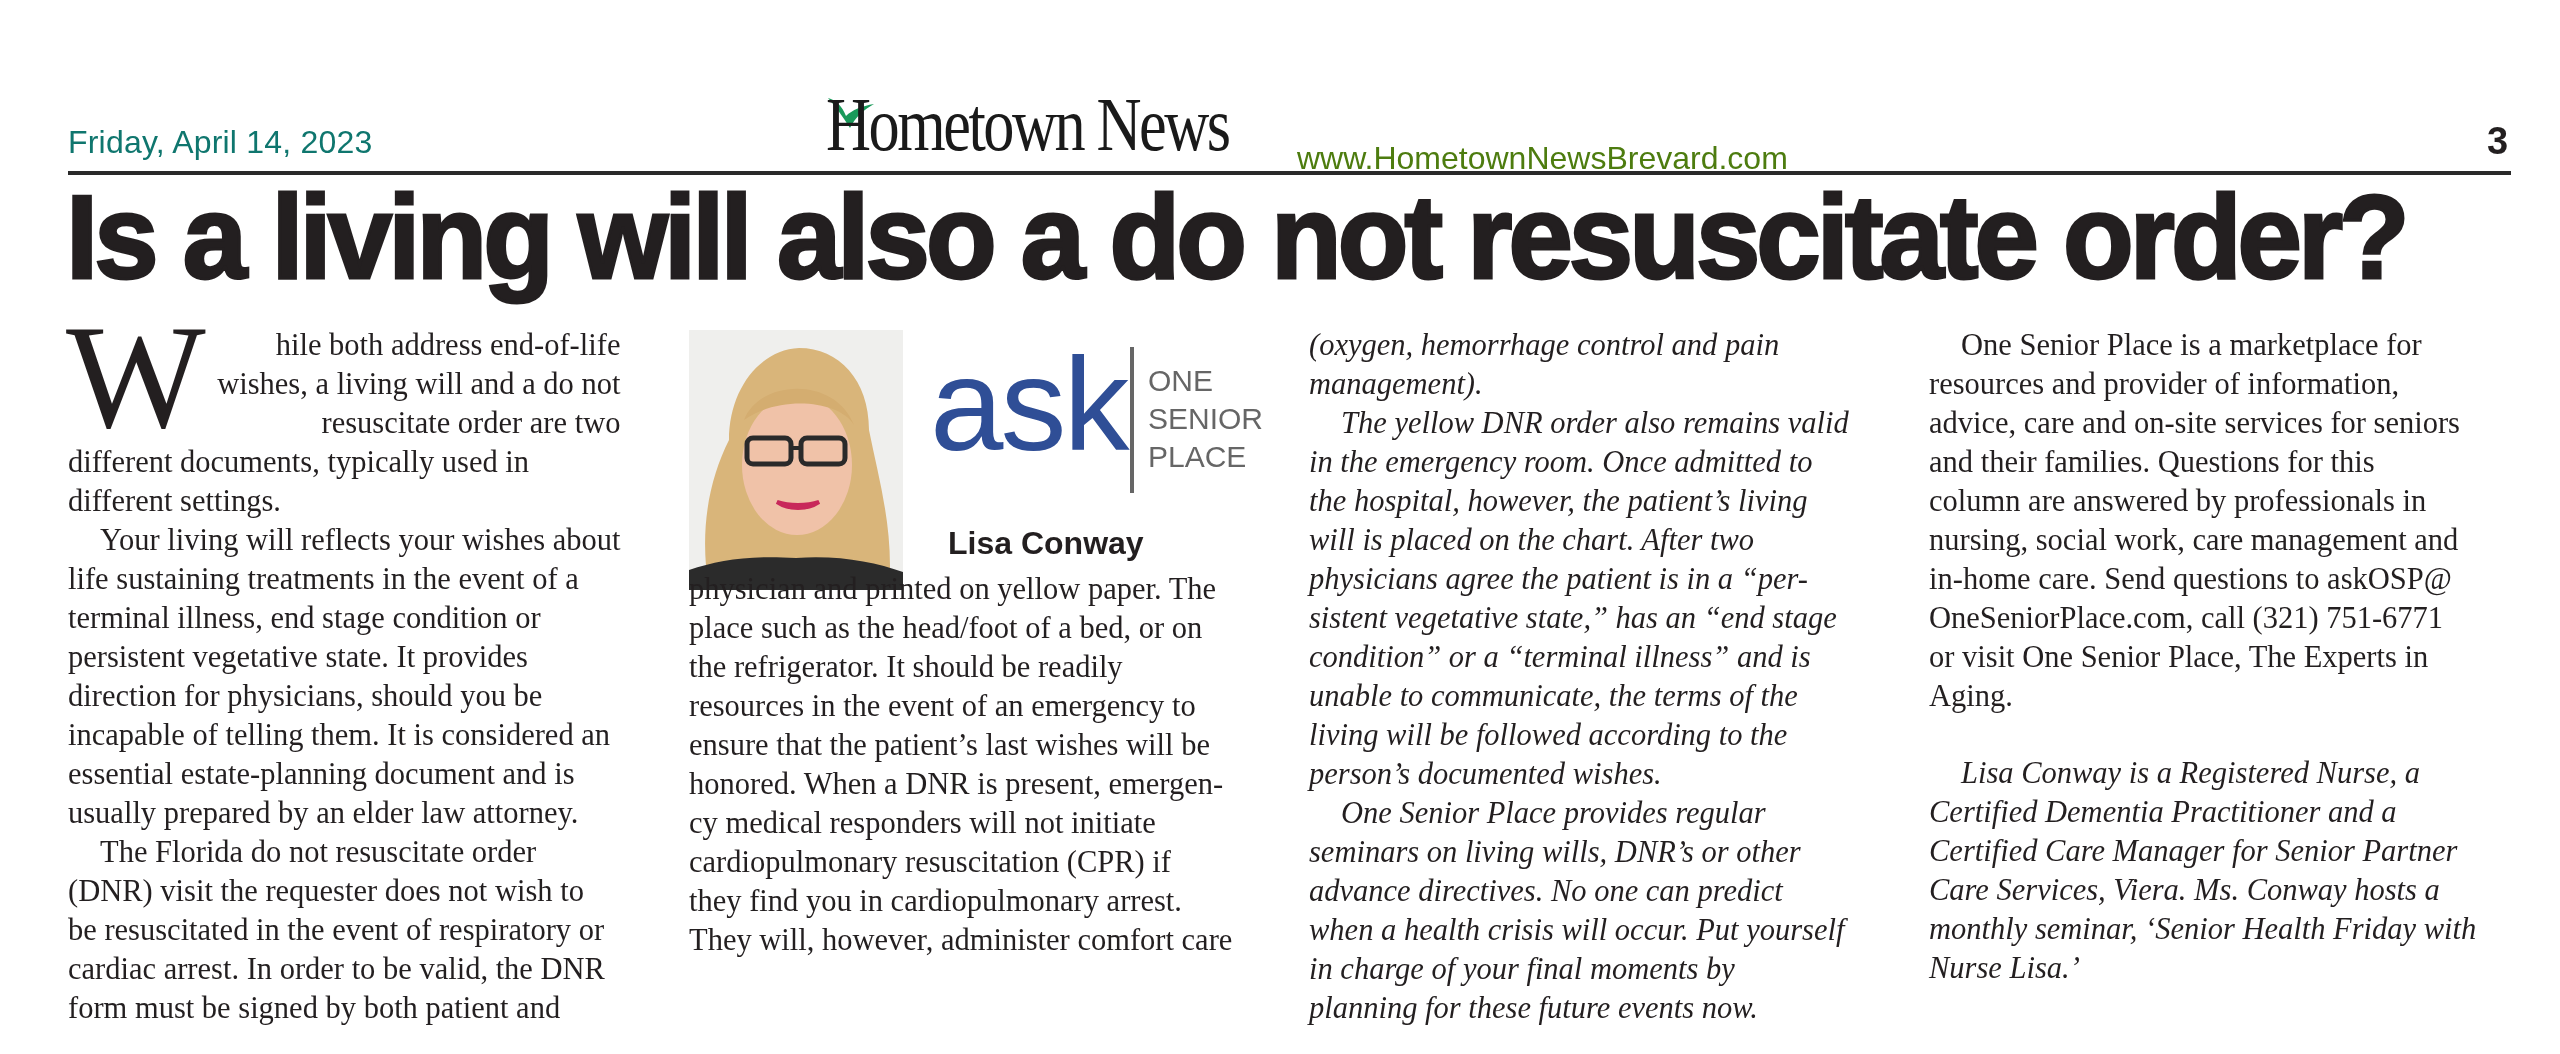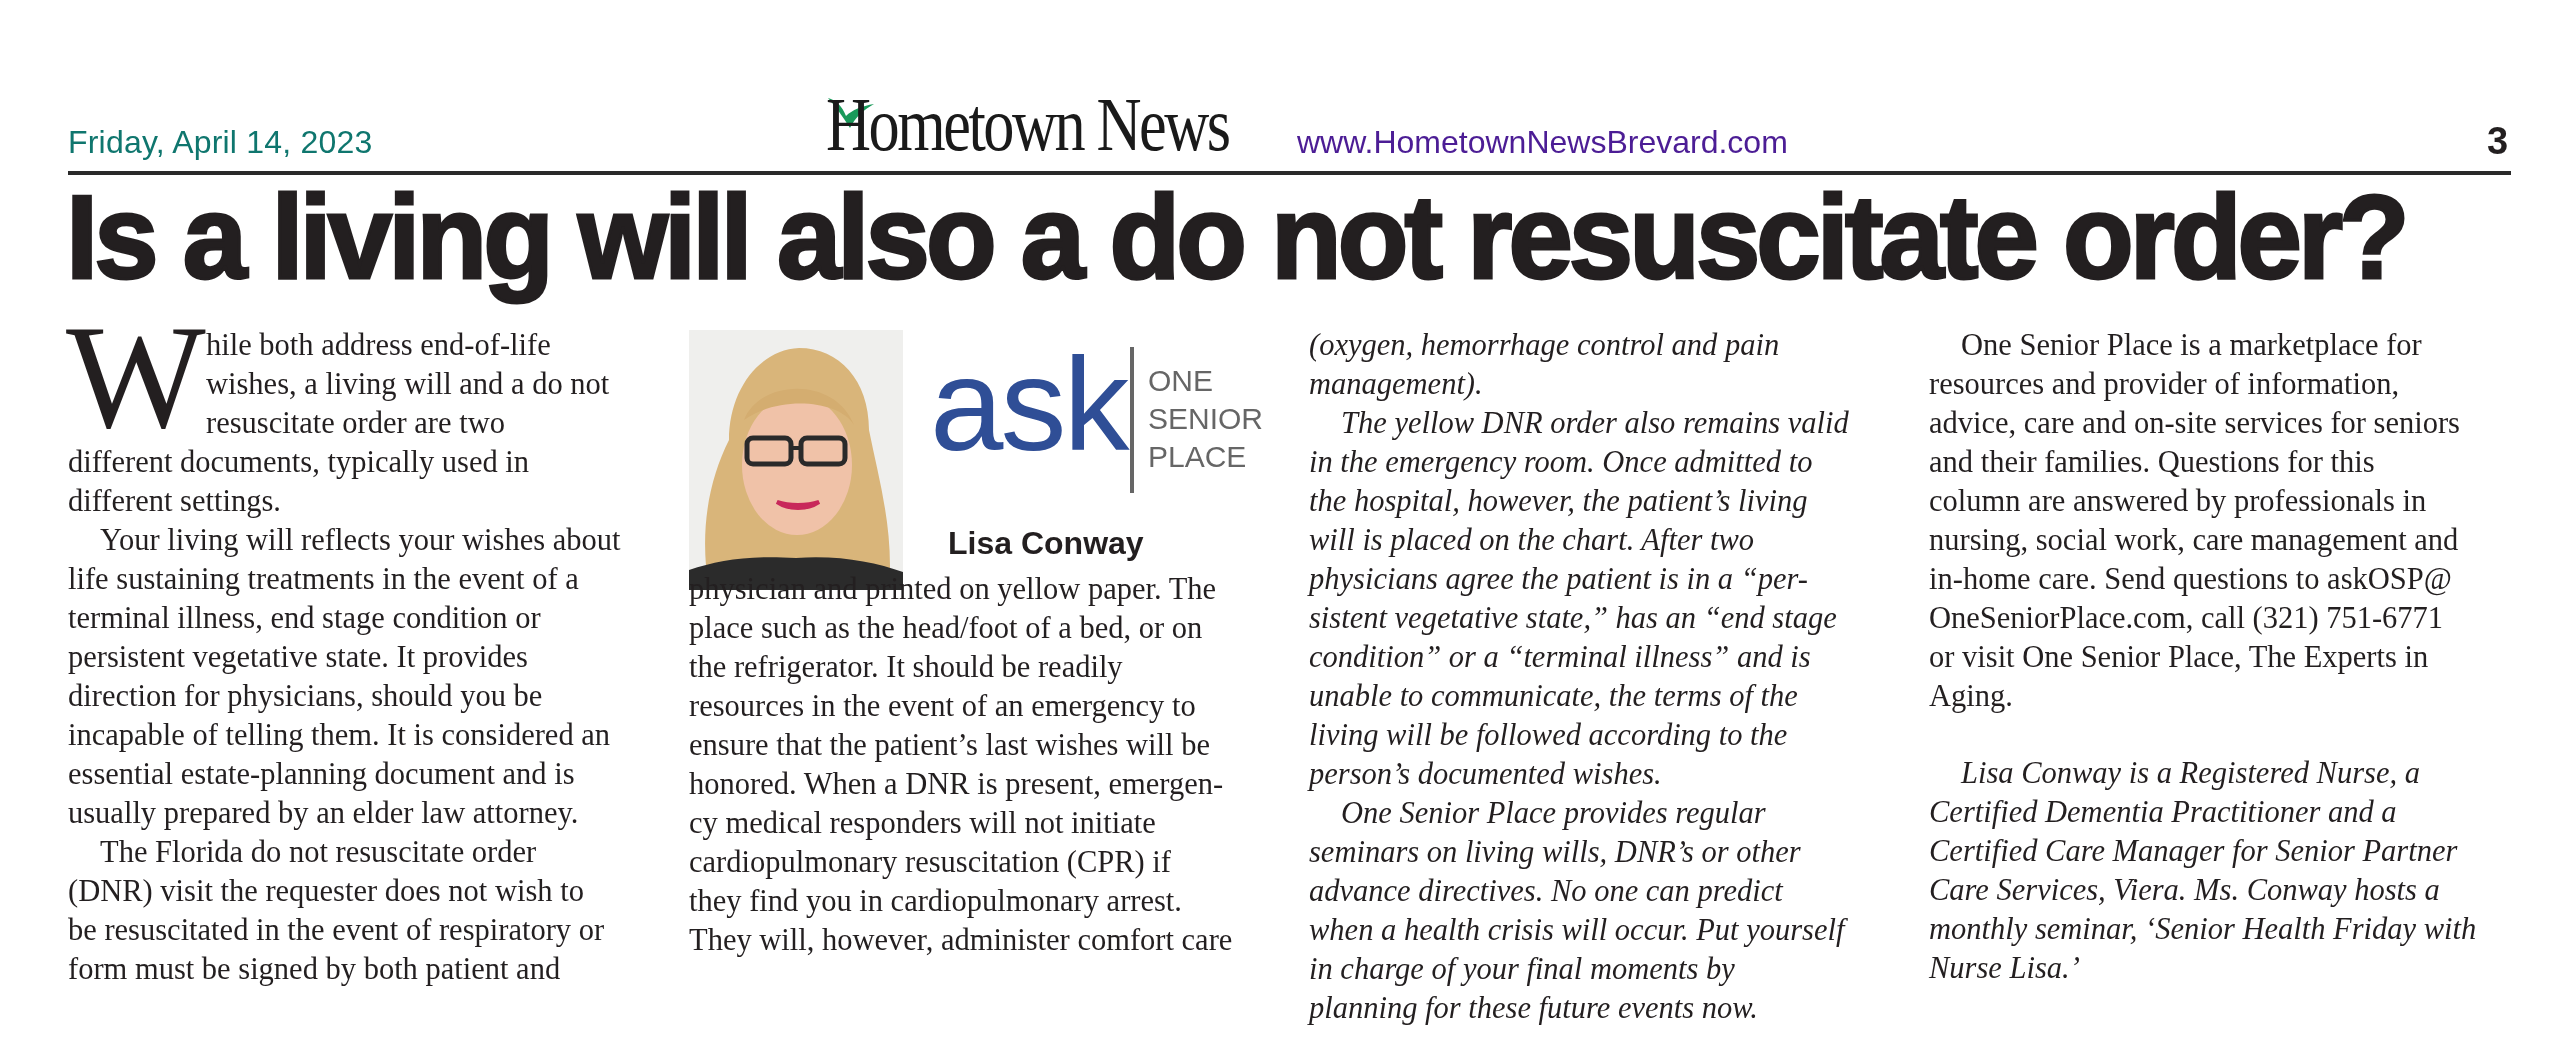--- a/index.html
+++ b/index.html
@@ -2,39 +2,39 @@
 <html><head>
 <meta charset="utf-8">
 <style>
   html, body { margin: 0; padding: 0; background: #ffffff; }
   body { width: 2560px; height: 1054px; position: relative; overflow: hidden; color: #231f20; }
   .abs { position: absolute; }
   .sans { font-family: "Liberation Sans", "DejaVu Sans", sans-serif; }
   .serif { font-family: "Liberation Serif", "DejaVu Serif", serif; }
 
   .date { left: 68px; top: 124px; font-size: 32px; letter-spacing: 0.2px; color: #0f766e; }
-  .url  { left: 1297px; top: 124px; font-size: 32px; color: #4c1d95; }
+  .url  { left: 1297px; top: 140px; font-size: 32px; color: #4d7c0f; }
   .pagenum { left: 2487px; top: 120px; font-size: 38px; font-weight: bold; color: #231f20; }
   .masthead { left: 826px; top: 84px; height: 80px; width: 420px; }
   .masthead-text { position: absolute; left: 0; top: 0; font-size: 76px; line-height: 80px; letter-spacing: -3px; transform: scaleX(0.82); transform-origin: left top; color: #1a1a1a; white-space: nowrap; }
   .bird { position: absolute; left: 2px; top: 10px; width: 46px; height: 36px; }
   .rule { left: 68px; top: 171px; width: 2443px; height: 4px; background: #2a2a2a; }
 
   .headline { left: 66px; top: 178px; font-size: 118px; line-height: 118px; font-weight: 900; letter-spacing: -4px; transform: scaleX(0.98); transform-origin: left top; white-space: nowrap; color: #231f20; -webkit-text-stroke: 3px #231f20; }
 
   .col { position: absolute; font-size: 30.5px; line-height: 39px; white-space: nowrap; color: #231f20; }
   .col .ln { display: block; height: 39px; }
   .col .ind { padding-left: 32px; }
   .col1 { left: 68px; top: 326px; }
   .col2 { left: 689px; top: 570px; }
   .col3 { left: 1309px; top: 326px; font-style: italic; }
   .col4 { left: 1929px; top: 326px; }
   .col4b { left: 1929px; top: 754px; font-style: italic; }
   .dropcap { position: absolute; left: 66px; top: 312px; font-size: 148px; line-height: 130px; color: #231f20; }
-  .col1 .dc { padding-left: 138px; }
+  .col1 .dc { padding-left: 138px; text-align: right; }
 
   .photo { left: 689px; top: 330px; width: 214px; height: 260px; overflow: hidden; background: #eeeeec; }
   .logo-ask { left: 930px; top: 340px; font-size: 132px; line-height: 130px; color: #2f4e96; letter-spacing: -3px; }
   .logo-divider { left: 1130px; top: 347px; width: 4px; height: 146px; background: #666666; }
   .logo-osp { left: 1148px; top: 362px; font-size: 30px; line-height: 38px; color: #666666; }
   .author-name { left: 948px; top: 525px; font-size: 32px; font-weight: bold; color: #231f20; }
 </style>
 </head>
 <body>
 
@@ -64,20 +64,21 @@
   <span class="ln">life sustaining treatments in the event of a</span>
   <span class="ln">terminal illness, end stage condition or</span>
   <span class="ln">persistent vegetative state. It provides</span>
   <span class="ln">direction for physicians, should you be</span>
   <span class="ln">incapable of telling them. It is considered an</span>
   <span class="ln">essential estate-planning document and is</span>
   <span class="ln">usually prepared by an elder law attorney.</span>
   <span class="ln ind">The Florida do not resuscitate order</span>
   <span class="ln">(DNR) visit the requester does not wish to</span>
   <span class="ln">be resuscitated in the event of respiratory or</span>
+  <span class="ln">cardiac arrest. In order to be valid, the DNR</span>
   <span class="ln">form must be signed by both patient and</span>
 </div>
 
 <div class="abs photo">
   <svg width="214" height="260" viewBox="0 0 214 260">
     <rect width="214" height="260" fill="#efefed"></rect>
     <path d="M20 260 C10 200 20 150 40 110 C40 60 70 20 110 18 C150 18 180 50 180 100 C190 150 205 200 200 260 Z" fill="#d9b57a"></path>
     <path d="M0 260 L0 240 C30 230 60 225 107 228 C150 225 185 232 214 242 L214 260 Z" fill="#2b2b2b"></path>
     <ellipse cx="108" cy="135" rx="55" ry="70" fill="#f0c2a8"></ellipse>
     <path d="M55 90 C70 50 145 45 165 95 C150 70 90 65 55 90 Z" fill="#d4ad70"></path>

